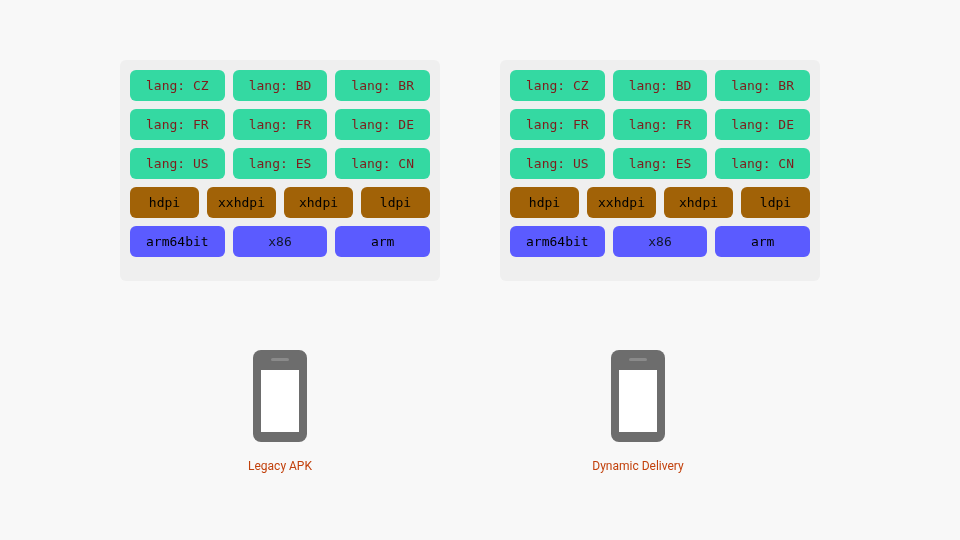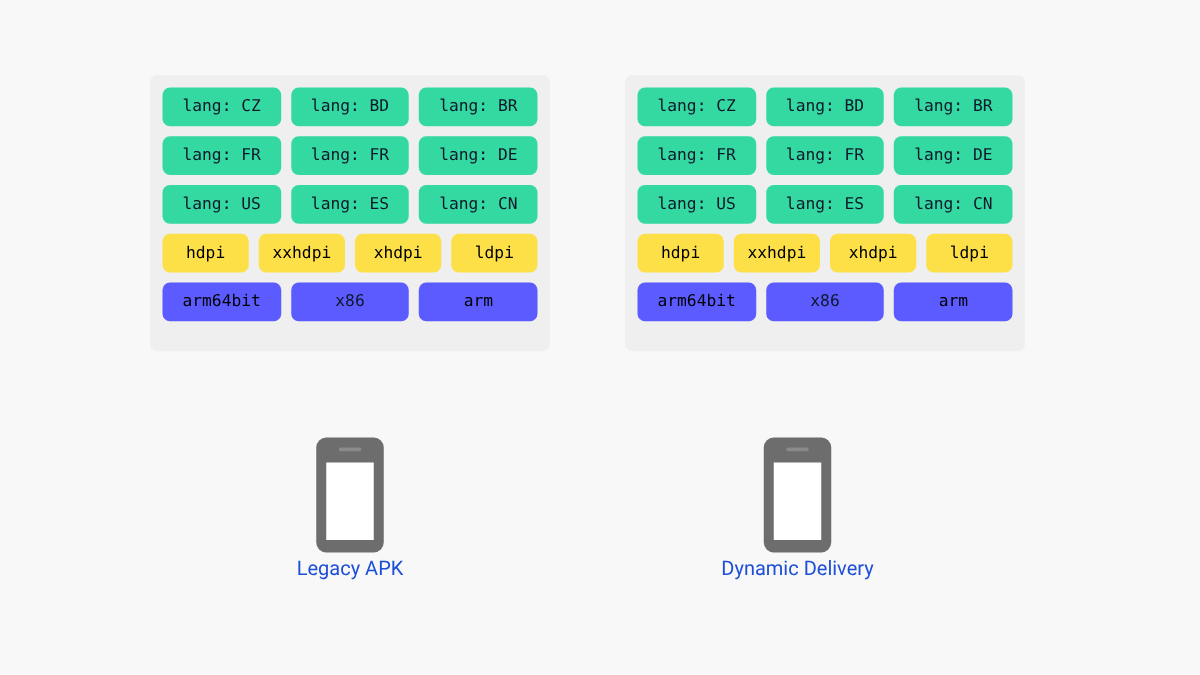--- a/index.html
+++ b/index.html
@@ -39,22 +39,22 @@
 
   .chip {
     flex: 1 1 0;
     border-radius: 6px;
     text-align: center;
     padding: 8px 0;
     font-family: ui-monospace, "SF Mono", Menlo, Consolas, monospace;
     font-size: 13px;
     white-space: nowrap;
   }
-  .chip.lang { background: #34d9a2; color: #0f172a; }
-  .chip.dpi  { background: #fde047; color: #000; }
+  .chip.lang { background: #34d9a2; color: #7f1d1d; }
+  .chip.dpi  { background: #a16207; color: #000; }
   .chip.abi  { background: #5b5bff; color: #000; }
   .chip.abi.mid { color: #0f172a; } 
 
   .phone-wrap {
     position: absolute;
     top: 350px;
     width: 320px;
     display: flex;
     flex-direction: column;
     align-items: center;
@@ -85,24 +85,24 @@
     background: #8a8a8a;
     border-radius: 2px;
   }
   .phone .screen {
     width: 38px;
     height: 62px;
     background: #ffffff;
   }
 
   .caption {
-    margin-top: 3px;
+    margin-top: 17px;
     font-family: -apple-system, BlinkMacSystemFont, "Segoe UI", Roboto, sans-serif;
-    font-size: 16px;
-    color: #1d4ed8;
+    font-size: 12px;
+    color: #c2410c;
   }
 </style>
 </head>
 <body>
 
 <div class="stage">
 
   <div class="col left">
     <div class="bundle">
       <div class="row">

